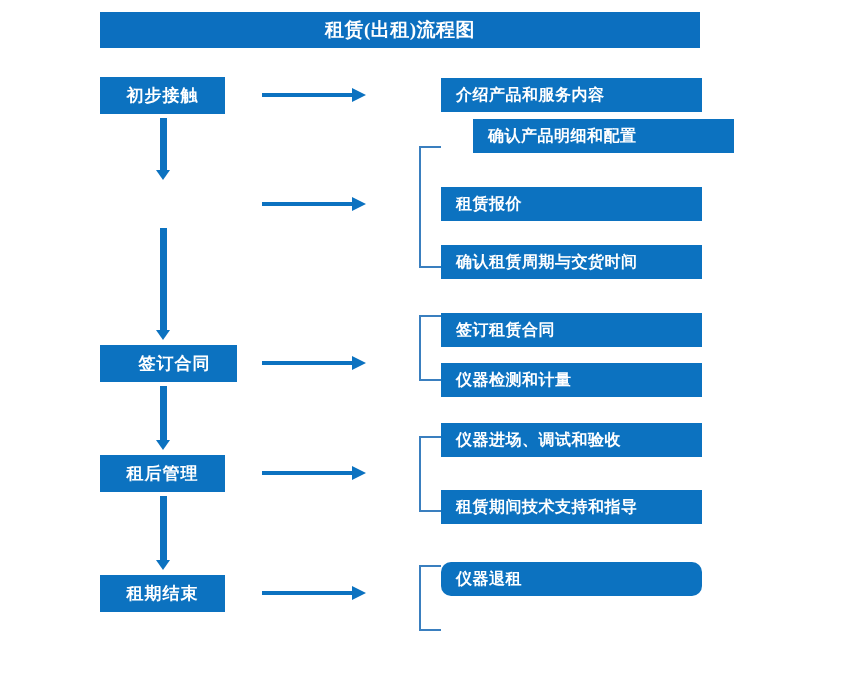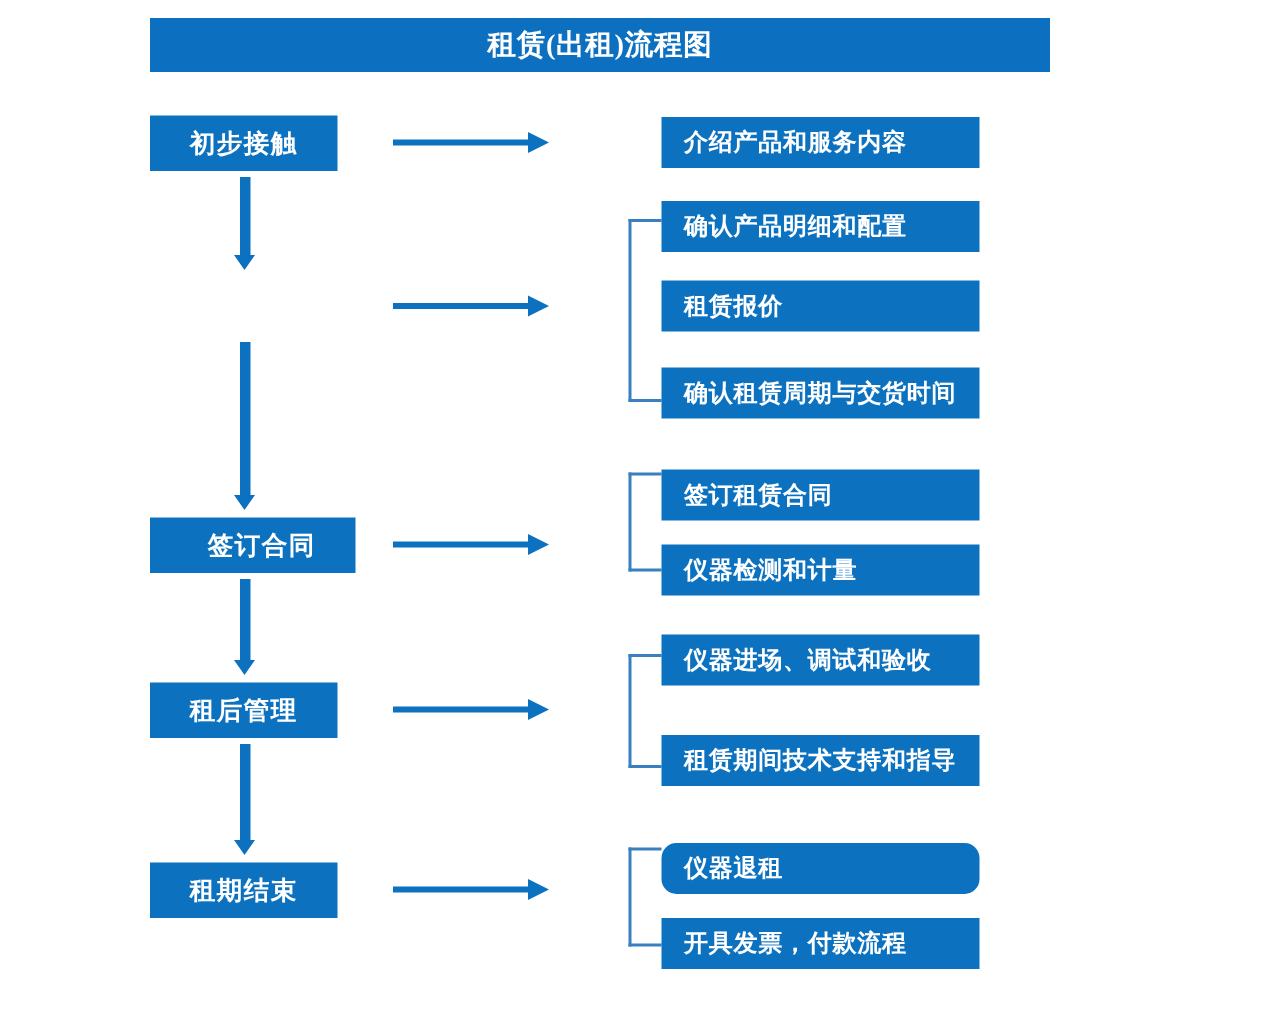--- a/index.html
+++ b/index.html
@@ -49,21 +49,21 @@
     justify-content: center;
     font-size: 17px;
     font-weight: bold;
     letter-spacing: 1px;
   }
 
   
   .detail-box {
     position: absolute;
     left: 441px;
-    width: 212px;
+    width: 261px;
     height: 34px;
     background: #0c72c0;
     color: #ffffff;
     display: flex;
     align-items: center;
     font-size: 16px;
     font-weight: bold;
     padding-left: 15px;
     box-sizing: border-box;
     letter-spacing: 0.5px;
@@ -193,31 +193,30 @@
   <div class="bracket" style="top:146px; height:122px;"></div>
 
   <div class="bracket" style="top:315px; height:66px;"></div>
 
   <div class="bracket" style="top:436px; height:76px;"></div>
 
   <div class="bracket" style="top:565px; height:66px;"></div>
 
   <div class="detail-box" style="top:78px;">介绍产品和服务内容</div>
 
-  <div class="detail-box" style="top:134px;">确认产品明细和配置</div>
+  <div class="detail-box" style="top:119px;margin-left:32px;">确认产品明细和配置</div>
 
   <div class="detail-box" style="top:187px;">租赁报价</div>
 
   <div class="detail-box" style="top:245px;">确认租赁周期与交货时间</div>
 
   <div class="detail-box" style="top:313px;">签订租赁合同</div>
 
   <div class="detail-box" style="top:363px;">仪器检测和计量</div>
 
   <div class="detail-box" style="top:423px;">仪器进场、调试和验收</div>
 
   <div class="detail-box" style="top:490px;">租赁期间技术支持和指导</div>
 
   <div class="detail-box" style="top:562px;border-radius:10px;">仪器退租</div>
 
-  <div class="detail-box" style="top:612px;">开具发票，付款流程</div>
 
 </div>
 
 </body></html>

